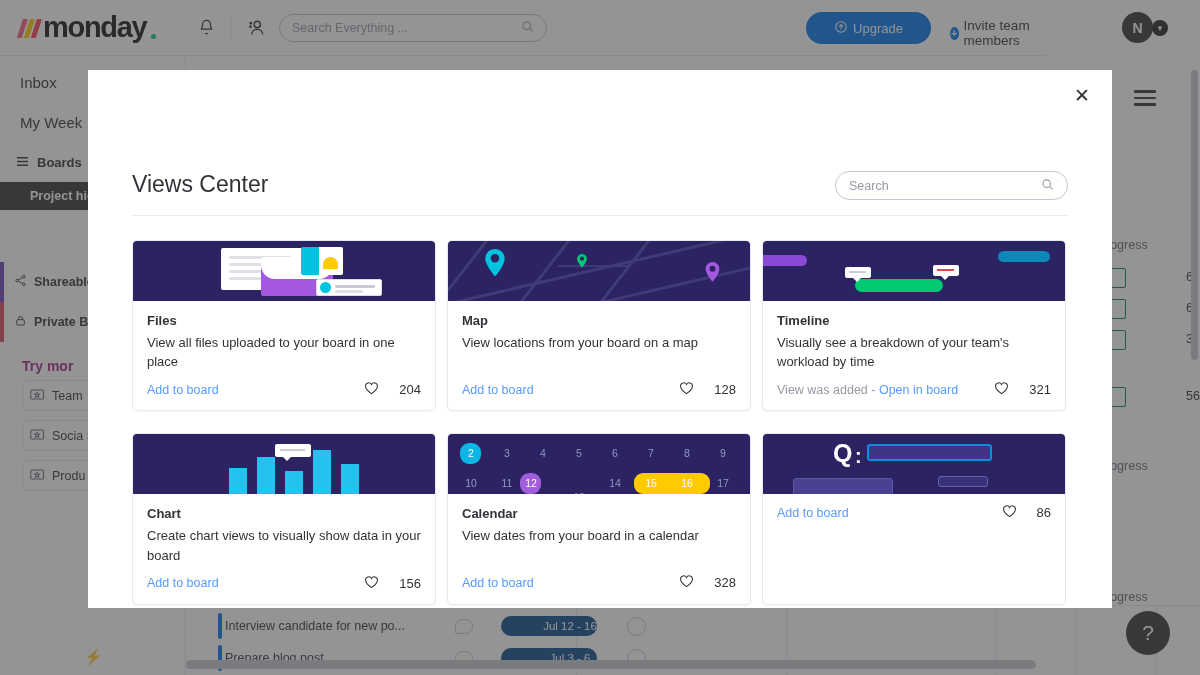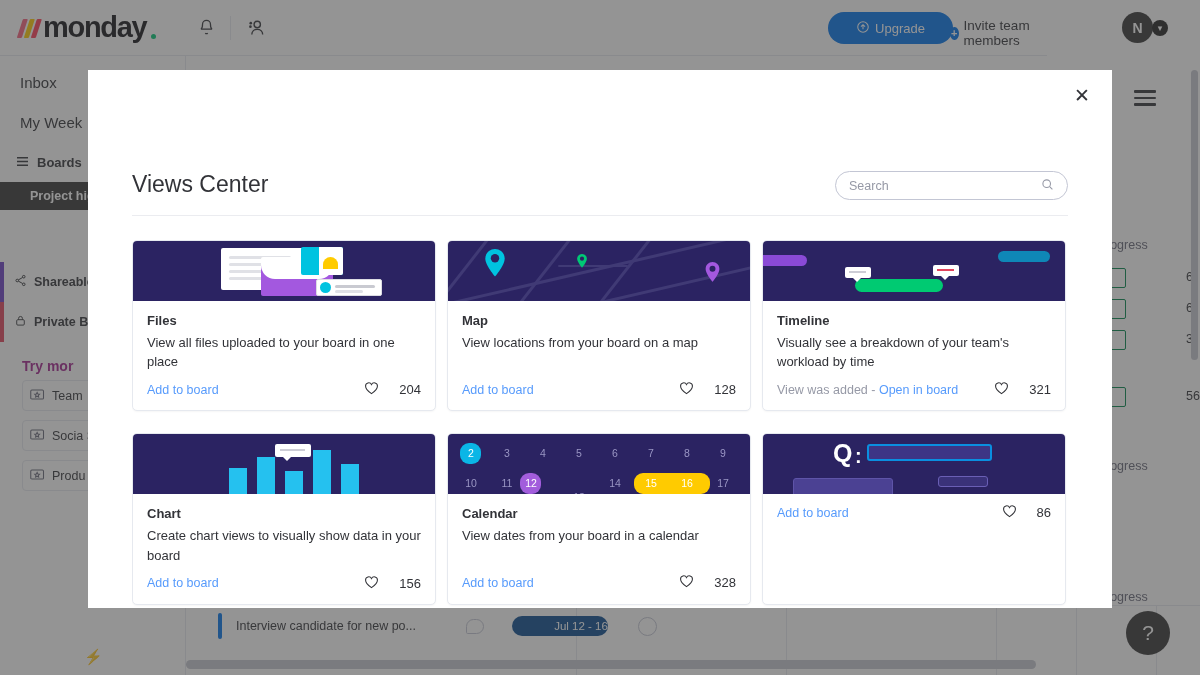--- a/index.html
+++ b/index.html
@@ -42,21 +42,21 @@
     justify-content: center; border-radius: 4px; cursor: pointer;
   }
   #search-everything {
     width: 268px; height: 28px; border: 1px solid #c3c6d4; border-radius: 16px;
     display: flex; align-items: center; padding: 0 12px; margin-left: 8px;
     background: #fff;
   }
   #search-everything .ph { flex: 1; font-size: 12.5px; color: #9699a6; }
 
   #upgrade-btn {
-    position: absolute; left: 828px; top: 12px;
+    position: absolute; left: 806px; top: 12px;
     width: 125px; height: 32px; border-radius: 16px; background: #0073ea;
     color: #fff; font-size: 13px; display: flex; align-items: center;
     justify-content: center; gap: 5px; cursor: pointer;
   }
   #invite-link {
     position: absolute; left: 950px; top: 18px;
     font-size: 13.5px; color: #323338; display: flex; align-items: center; gap: 5px;
     cursor: pointer;
   }
   #invite-link .plus {
@@ -125,21 +125,21 @@
     position: absolute; width: 80px; height: 20px; border: 1px solid #00854d;
     border-radius: 2px; overflow: hidden; background: #fff;
   }
   .bg-progress > span { display: block; height: 100%; background: #00854d; }
   .bg-pct { position: absolute; font-size: 12.5px; color: #323338; }
 
   .bg-sep { position: absolute; background: #e6e9ef; }
 
   .gantt-row { position: absolute; height: 26px; display: flex; align-items: center; }
   .gantt-bar-left { width: 4px; height: 26px; background: #0073ea; border-radius: 2px; }
-  .gantt-title { margin-left: 14px; font-size: 12.5px; color: #323338; width: 230px;}
+  .gantt-title { margin-left: 3px; font-size: 12.5px; color: #323338; width: 230px;}
   .gantt-chip {
     width: 96px; height: 20px; border-radius: 10px; background: #0a4b8f; color: #fff;
     font-size: 11.5px; display: flex; align-items: center; justify-content: center; padding-left: 42px;
   }
   .gantt-circle { width: 19px; height: 19px; border-radius: 50%; border: 1px solid #c3c6d4; }
   .gantt-bubble {
     width: 18px; height: 15px; border: 1px solid #c3c6d4; border-radius: 9px 9px 9px 2px;
   }
   #bottom-scroll {
     position: absolute; left: 186px; top: 660px; width: 850px; height: 9px;
@@ -274,20 +274,29 @@
     <div class="topbar-divider"></div>
     <div class="icon-btn">
       <svg width="21" height="21" viewBox="0 0 24 24" fill="none" stroke="#323338" stroke-width="1.6">
         <circle cx="14" cy="8.5" r="3.6"></circle>
         <path d="M7.8 20c0-3.6 2.8-6 6.2-6s6.2 2.4 6.2 6"></path>
         <circle cx="6.6" cy="7" r="1.5" fill="#323338" stroke="none"></circle>
         <circle cx="6.2" cy="11" r="1.5" fill="#323338" stroke="none"></circle>
       </svg>
     </div>
 
+    <div id="search-everything">
+      <span class="ph">Search Everything ...</span>
+      <span>
+        <svg width="13" height="13" viewBox="0 0 24 24" fill="none" stroke="#9699a6" stroke-width="2">
+          <circle cx="10.5" cy="10.5" r="7"></circle>
+            <path d="M16 16l5 5"></path>
+        </svg>
+      </span>
+    </div>
 
     <div id="upgrade-btn">
       <span>
         <svg width="14" height="14" viewBox="0 0 24 24" fill="none" stroke="#fff" stroke-width="1.8">
           <circle cx="12" cy="12" r="9"></circle>
             <path d="M12 16V8M8.5 11.5L12 8l3.5 3.5"></path>
         </svg>
       </span>
       <span>Upgrade</span>
     </div>
@@ -410,20 +419,29 @@
     <div class="bg-sep" style="left:810px; top:549px; width:1px; height:110px;"></div>
     <div class="bg-sep" style="left:890px; top:549px; width:1px; height:110px;"></div>
     <div class="bg-sep" style="left:970px; top:549px; width:1px; height:110px;"></div>
 
     <div class="gantt-row" style="left:32px; top:557px; width:880px;">
       <span class="gantt-bar-left"></span>
       <span class="gantt-title">Interview candidate for new po...</span>
       <span class="gantt-bubble"></span>
       <span style="width:28px"></span>
       <span class="gantt-chip">Jul 12 - 16</span>
+      <span style="width:30px"></span>
+      <span class="gantt-circle"></span>
+    </div>
+    <div class="gantt-row" style="left:32px; top:589px; width:880px;">
+      <span class="gantt-bar-left"></span>
+      <span class="gantt-title">Prepare blog post</span>
+      <span class="gantt-bubble"></span>
+      <span style="width:28px"></span>
+      <span class="gantt-chip">Jul 3 - 6</span>
       <span style="width:30px"></span>
       <span class="gantt-circle"></span>
     </div>
   </div>
 
   <div id="bottom-scroll"></div>
   <div id="right-scroll"></div>
 
   <div id="help-fab">
     <span>?</span>

